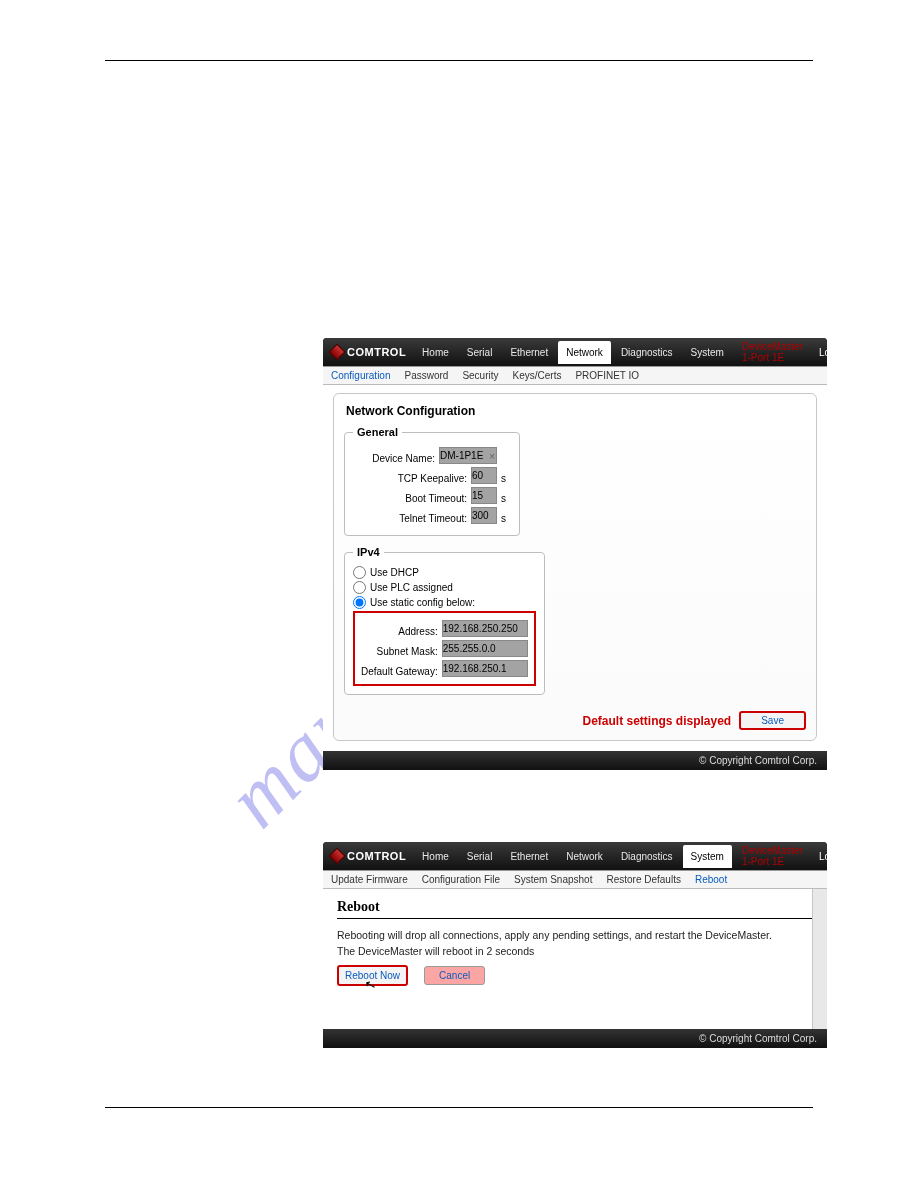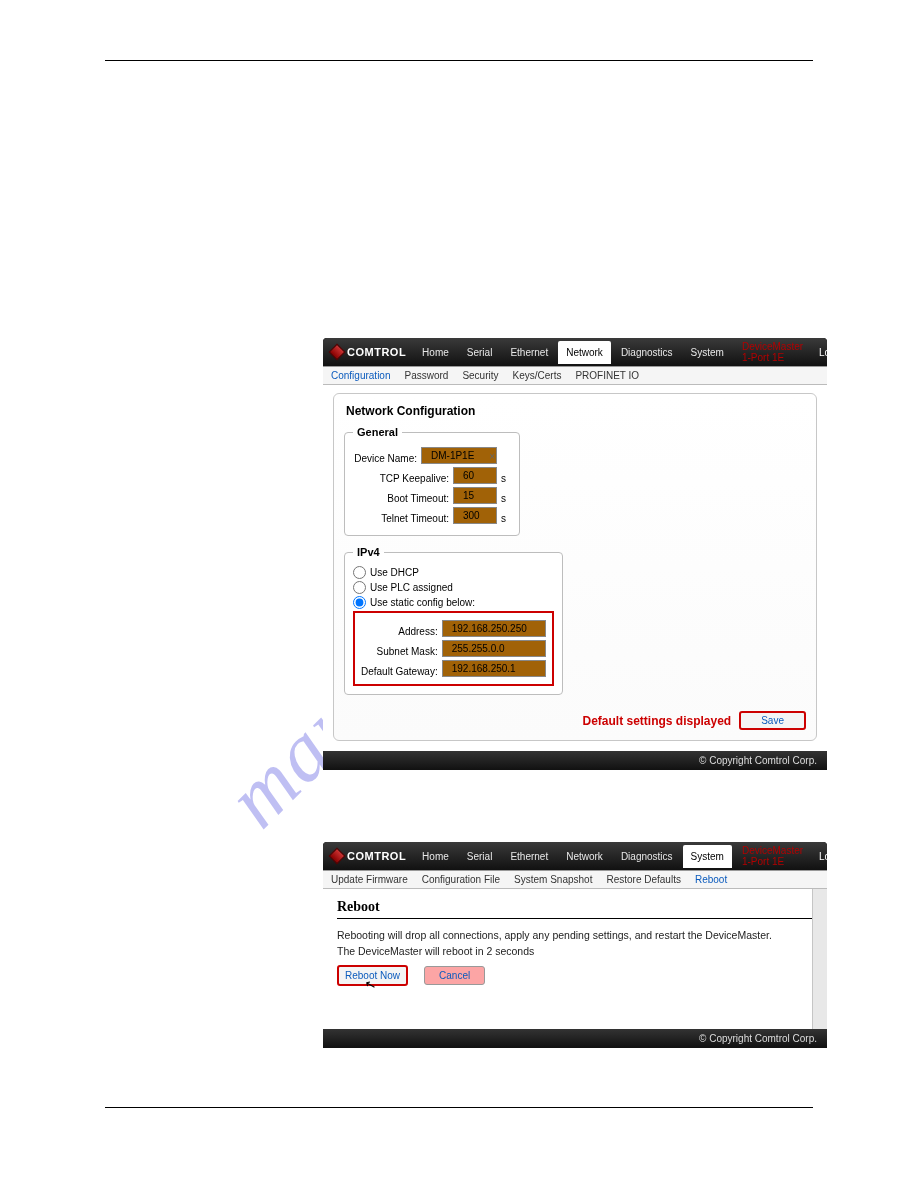--- a/index.html
+++ b/index.html
@@ -119,23 +119,23 @@
     font-weight: bold;
     font-size: 11px;
     padding: 0 4px;
   }
   .row { display: flex; align-items: flex-end; justify-content: flex-end; gap: 4px; margin: 3px 0; }
   .row label.k { text-align: right; }
   .row .units { width: 10px; text-align: left; }
   .txt {
     border: 1px solid #888;
     font-size: 10px;
-    padding: 1px 9px;
+    padding: 1px 0;
     height: 13px;
-    background: #a16207;
+    background: #a3a3a3;
     box-sizing: content-box;
   }
   .txt.wide { width: 56px; position: relative; }
   .txt.small { width: 24px; }
   .txt.ip { width: 84px; }
   .clear-x {
     position: absolute;
     right: 2px;
     top: 50%;
     transform: translateY(-50%);

